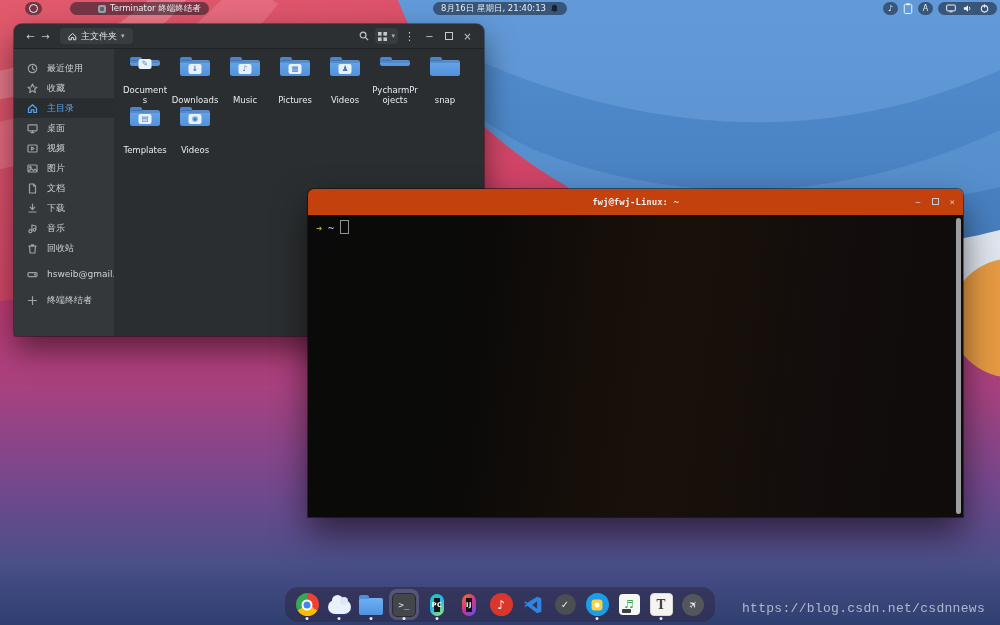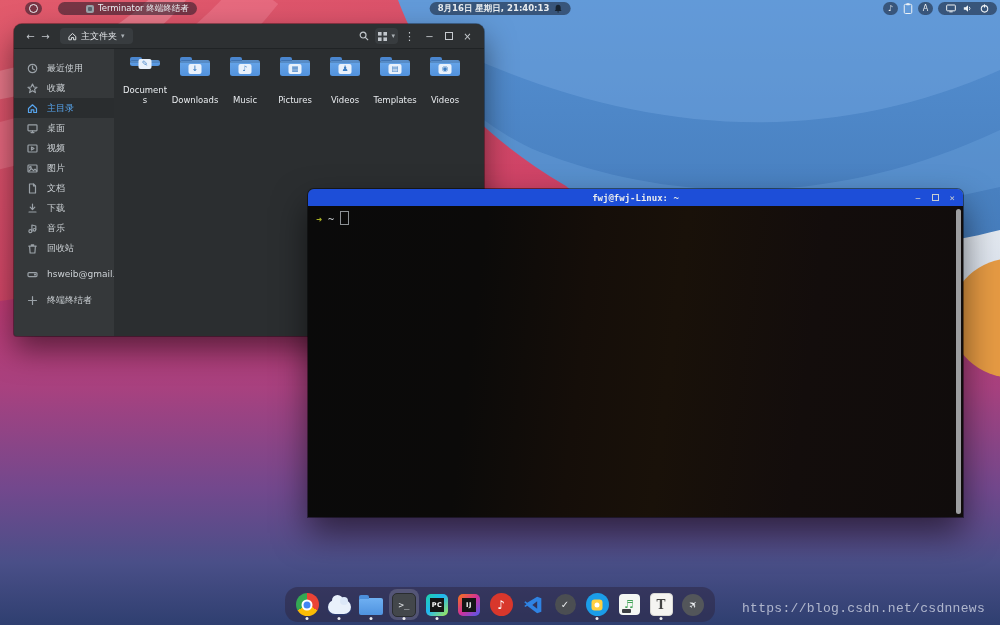--- a/index.html
+++ b/index.html
@@ -7,24 +7,24 @@
     font-family:"DejaVu Sans","Liberation Sans",sans-serif;-webkit-font-smoothing:antialiased;}
   #wallpaper{position:absolute;inset:0;z-index:0;}
 
   
   #topbar{position:absolute;top:0;left:0;right:0;height:17px;z-index:50;}
   .pill{background:rgba(14,18,30,.50);border-radius:8px;height:13px;display:flex;align-items:center;
     color:#e8ecef;font-size:8.5px;padding:0 8px;gap:4px;white-space:nowrap;}
   .tb-abs{position:absolute;top:2px;}
   #activities{left:25px;width:17px;justify-content:center;padding:0;}
   #activities .ring{width:7px;height:7px;border:1.5px solid #eef2f5;border-radius:50%;}
-  #appmenu{left:58px;padding-left:28px;}
+  #appmenu{left:70px;padding-left:28px;}
   #appmenu .app-ico{width:8px;height:8px;background:#98a0a6;border-radius:2px;position:relative;}
   #appmenu .app-ico::after{content:"";position:absolute;inset:2px;background:#59646c;border-radius:1px;}
-  #clockpill{left:50%;transform:translateX(-50%);font-weight:bold;}
+  #clockpill{left:50%;transform:translateX(-50%);}
   #tb-right{position:absolute;right:3px;top:2px;display:flex;align-items:center;gap:5px;}
   .tb-circle{width:15px;height:13px;justify-content:center;padding:0;border-radius:7px;}
   #tray{gap:7px;}
   .tb-ico svg{display:block;}
 
   
   #fm{position:absolute;left:14px;top:24px;width:470px;height:312px;z-index:10;display:flex;flex-direction:column;
     border-radius:8px 8px 3px 3px;background:#2b2e30;
     box-shadow:0 14px 30px rgba(0,0,0,.5),0 0 0 1px rgba(0,0,0,.35);}
   #fm-header{height:24px;background:#2d3032;border-bottom:1px solid #202325;border-radius:8px 8px 0 0;
@@ -53,21 +53,21 @@
     background:linear-gradient(180deg,#68a6ea 0%,#5292dc 100%);}
   .folder::before{content:"";position:absolute;top:-3px;left:0;width:12px;height:4px;background:#4a86cf;border-radius:2px 2px 0 0;}
   .folder::after{content:"";position:absolute;top:0;left:0;right:0;height:3px;background:rgba(0,0,0,.14);border-radius:2.5px 2.5px 0 0;}
   .emblem{position:absolute;left:50%;top:56%;transform:translate(-50%,-50%);width:13px;height:10px;z-index:2;
     background:#e9f1fb;border-radius:2px;color:#3f7fc4;font-size:7.5px;line-height:10px;text-align:center;font-weight:bold;}
   .file-label{margin-top:20px;font-size:8.5px;line-height:1.15;color:#e8ebee;text-align:center;word-break:break-all;max-width:48px;}
 
   
   #term{position:absolute;left:308px;top:189px;width:655px;height:328px;z-index:20;display:flex;flex-direction:column;
     border-radius:6px 6px 0 0;box-shadow:0 16px 34px rgba(0,0,0,.55),0 0 0 1px rgba(0,0,0,.45);}
-  #term-header{height:17px;flex:none;background:#1d4ed8;border-radius:6px 6px 0 0;position:relative;
+  #term-header{height:26px;flex:none;background:#c2410c;border-radius:6px 6px 0 0;position:relative;
     display:flex;align-items:center;justify-content:center;color:#e9ebec;font-size:9px;font-weight:bold;
     font-family:"DejaVu Sans Mono","Liberation Mono",monospace;}
   #term-btns{position:absolute;right:8px;top:0;height:100%;display:flex;align-items:center;gap:11px;color:#c9cdd0;font-size:9px;font-weight:normal;}
   #term-btns .box-glyph{width:5px;height:5px;}
   #term-body{flex:1;position:relative;padding:5px 8px;font-family:"DejaVu Sans Mono","Liberation Mono",monospace;font-size:10px;
     background:linear-gradient(97deg,#0a0a0a 0%,#0b0a09 26%,#150e09 42%,#191109 55%,#130d0c 75%,#100c0c 100%);}
   .prompt-arrow{color:#a9b125;font-weight:bold;}
   .prompt-path{color:#ced2d5;margin-left:6px;}
   .cursor{display:inline-block;width:7px;height:12px;border:1px solid #8d9296;vertical-align:-2px;margin-left:6px;}
   #term-scroll{position:absolute;top:3px;right:2px;bottom:3px;width:5px;background:#b6b9bc;border-radius:2.5px;opacity:.85;}
@@ -82,21 +82,21 @@
     background:conic-gradient(#ea4335 0 120deg,#fbbc05 0 240deg,#34a853 0 360deg);}
   .i-chrome::after{content:"";position:absolute;left:50%;top:50%;transform:translate(-50%,-50%);width:11px;height:11px;background:#fff;border-radius:50%;}
   .i-chrome::before{content:"";position:absolute;left:50%;top:50%;transform:translate(-50%,-50%);width:7px;height:7px;background:#4286f5;border-radius:50%;z-index:2;}
   .i-cloud{width:23px;height:14px;background:#e9f1fb;border-radius:8px;position:relative;margin-top:5px;box-shadow:0 1px 2px rgba(40,80,160,.45);}
   .i-cloud::before{content:"";position:absolute;top:-5px;left:4px;width:11px;height:11px;border-radius:50%;background:#e9f1fb;}
   .i-cloud::after{content:"";position:absolute;top:-3px;right:3px;width:8px;height:8px;border-radius:50%;background:#dce8f8;}
   .i-files{width:24px;height:17px;border-radius:2px;position:relative;background:linear-gradient(180deg,#6fb0f2,#4f93e0);margin-top:3px;}
   .i-files::before{content:"";position:absolute;top:-3px;left:0;width:10px;height:4px;background:#4c8fdb;border-radius:2px 2px 0 0;}
   .i-term{width:22px;height:22px;border-radius:5px;background:#43474b;border:1px solid #292c2f;display:flex;align-items:center;justify-content:center;
     color:#dfe3e6;font-size:9px;font-family:"DejaVu Sans Mono","Liberation Mono",monospace;}
-  .jb{width:22px;height:22px;border-radius:5px;position:relative;}
+  .jb{width:14px;height:22px;border-radius:10px;position:relative;}
   .i-pc{background:linear-gradient(135deg,#1dd3a6 0%,#21b6f3 45%,#a7e94f 100%);}
   .i-ij{background:linear-gradient(135deg,#f97712 0%,#d0309a 50%,#4a5bf0 100%);}
   .jb-in{position:absolute;inset:4px;background:#151515;color:#fff;font-size:6.5px;font-weight:bold;
     display:flex;align-items:center;justify-content:center;letter-spacing:.5px;}
   .i-net{width:23px;height:23px;border-radius:50%;background:#d8372c;color:#fff;font-size:12px;display:flex;align-items:center;justify-content:center;}
   .i-check{width:21px;height:21px;border-radius:50%;background:#4b4e52;color:#e9ecee;font-size:10px;display:flex;align-items:center;justify-content:center;}
   .i-blue{width:23px;height:23px;border-radius:50%;background:#1b9de8;position:relative;}
   .i-blue::after{content:"";position:absolute;left:50%;top:50%;transform:translate(-50%,-50%);width:11px;height:11px;background:#ffcf3f;border-radius:3px;}
   .i-blue::before{content:"";position:absolute;left:50%;top:50%;transform:translate(-50%,-50%);width:5px;height:5px;background:#fff;border-radius:50%;z-index:2;}
   .i-green{width:21px;height:21px;border-radius:4px;background:#f4f7f3;position:relative;display:flex;align-items:center;justify-content:center;
@@ -344,20 +344,28 @@
             </span>
           <span class="file-label">Pictures</span>
         </div>
         <div class="file-item">
           <span class="folder">
               <span class="emblem">♟</span>
             </span>
           <span class="file-label">Videos</span>
         </div>
         <div class="file-item">
+          <span class="folder"></span>
+          <span class="file-label">PycharmProjects</span>
+        </div>
+        <div class="file-item">
+          <span class="folder"></span>
+          <span class="file-label">snap</span>
+        </div>
+        <div class="file-item">
           <span class="folder">
               <span class="emblem">▤</span>
             </span>
           <span class="file-label">Templates</span>
         </div>
         <div class="file-item">
           <span class="folder">
               <span class="emblem">◉</span>
             </span>
           <span class="file-label">Videos</span>

